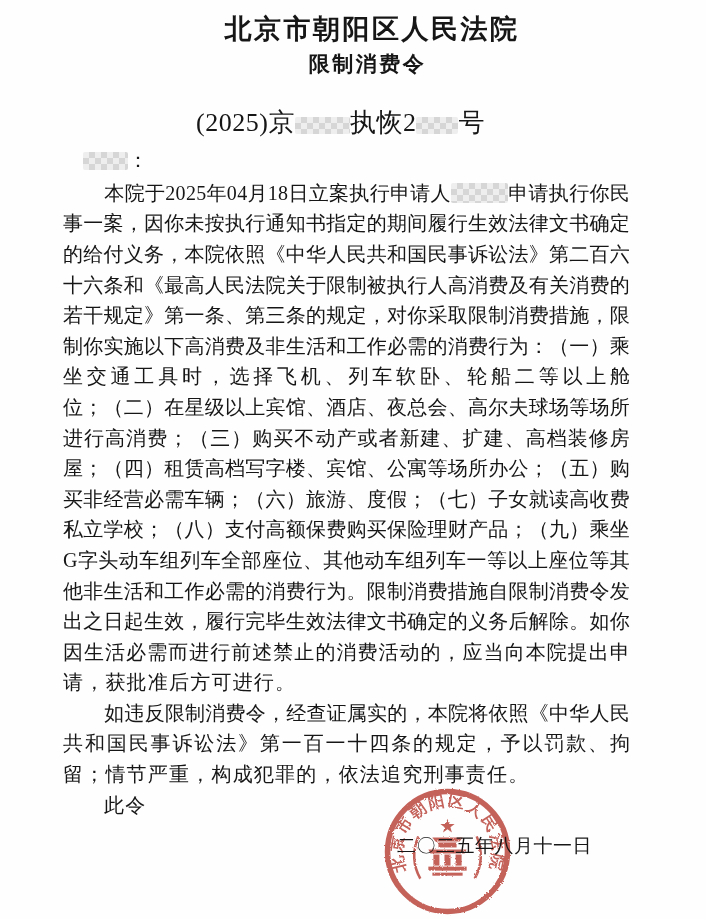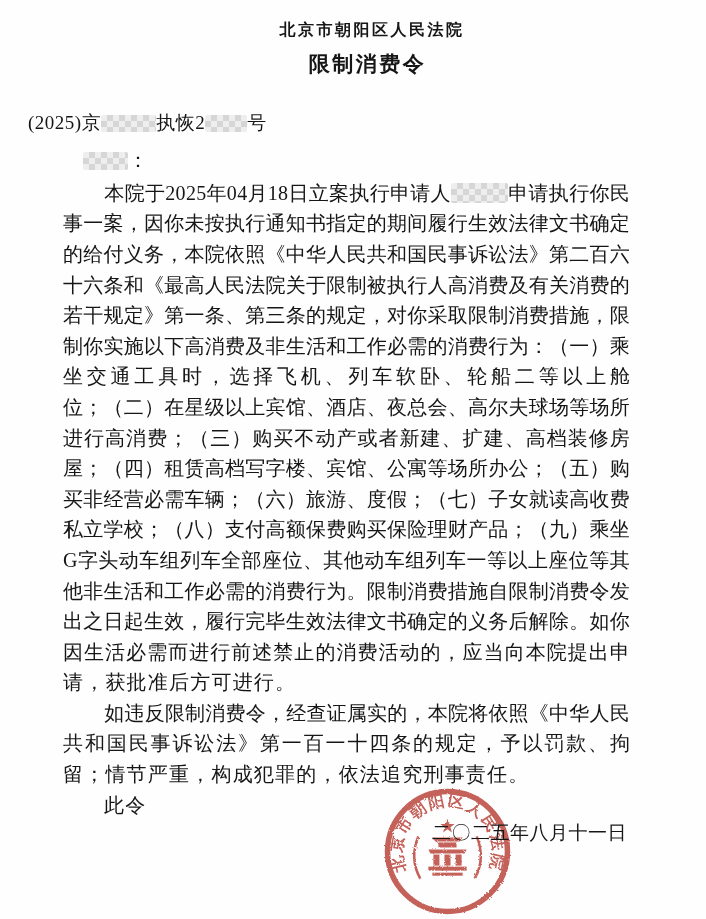--- a/index.html
+++ b/index.html
@@ -3,43 +3,43 @@
 <meta charset="utf-8">
 <style>
   * { margin:0; padding:0; box-sizing:border-box; }
   html,body { background:#ffffff; }
   .page {
     position:relative; width:706px; height:919px; overflow:hidden;
     background:#fefefe; color:#161616;
     font-family:"Liberation Serif","DejaVu Serif",serif;
   }
   .title1 { padding-top:17px; padding-left:38px; text-align:center;
-            font-size:16px; font-weight:bold; letter-spacing:2.5px; line-height:25px; }
+            font-size:27px; font-weight:bold; letter-spacing:2.5px; line-height:25px; }
   .title2 { margin-top:10px; padding-left:12px; text-align:center;
             font-size:21px; font-weight:bold; letter-spacing:2.5px; line-height:25px;margin-left:17px; }
-  .case-line { margin-top:33px; padding-right:53px; text-align:left;
-               font-size:19px; line-height:25px; letter-spacing:0.5px;margin-left:28px; }
+  .case-line { margin-top:33px; padding-right:53px; text-align:center;
+               font-size:26px; line-height:25px; letter-spacing:0.5px;margin-left:28px; }
   .addressee { margin-top:13px; padding-left:83px; font-size:20px; line-height:25px; }
   .body { margin-top:5px; padding-left:63px; padding-right:76px; }
   .bline { height:30.6px; display:flex; align-items:center; font-size:20px; }
   .bline.fill { justify-content:space-between; }
   .bline:not(.fill) { letter-spacing:1.2px; }
   .bline .ch { display:inline-block; }
   .indent { display:inline-block; width:41px; flex:0 0 41px; }
   .redact {
     display:inline-block; height:19px; vertical-align:-3px; border-radius:2px;
     background-image:
       linear-gradient(45deg, #d6d6d6 25%, transparent 25%, transparent 75%, #d6d6d6 75%),
       linear-gradient(45deg, #d6d6d6 25%, #eeeeee 25%, #eeeeee 75%, #d6d6d6 75%);
     background-size:12px 12px;
     background-position:0 0, 6px 6px;
     filter: blur(0.7px);
   }
   .bline .redact { height:20px; }
-  .date-line { position:relative; z-index:2; margin-top:0; padding-right:79px;
+  .date-line { position:relative; z-index:2; margin-top:13px; padding-right:114px;
                text-align:right; font-size:19px; line-height:25px; letter-spacing:0.5px; }
   .seal { position:absolute; left:382px; top:786px; width:131px; height:131px;
           z-index:1; opacity:0.87; color:#bc4b43; }
 </style>
 </head>
 <body>
 
 <div class="page">
 
   <div class="title1">北京市朝阳区人民法院</div>

